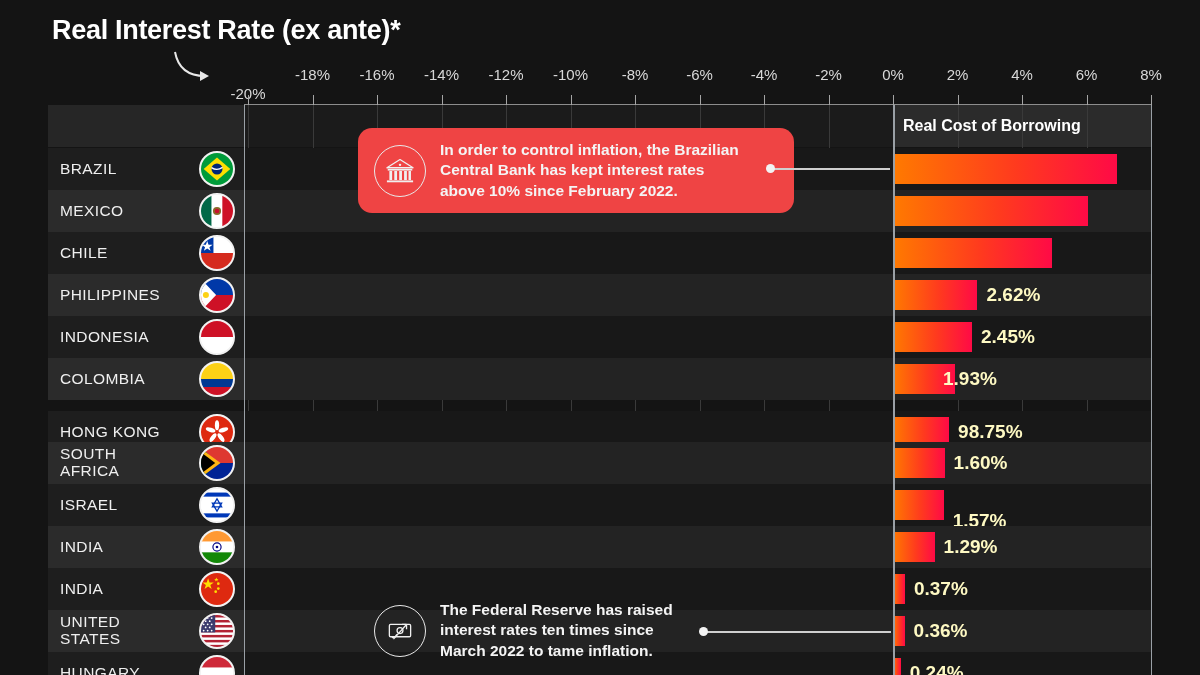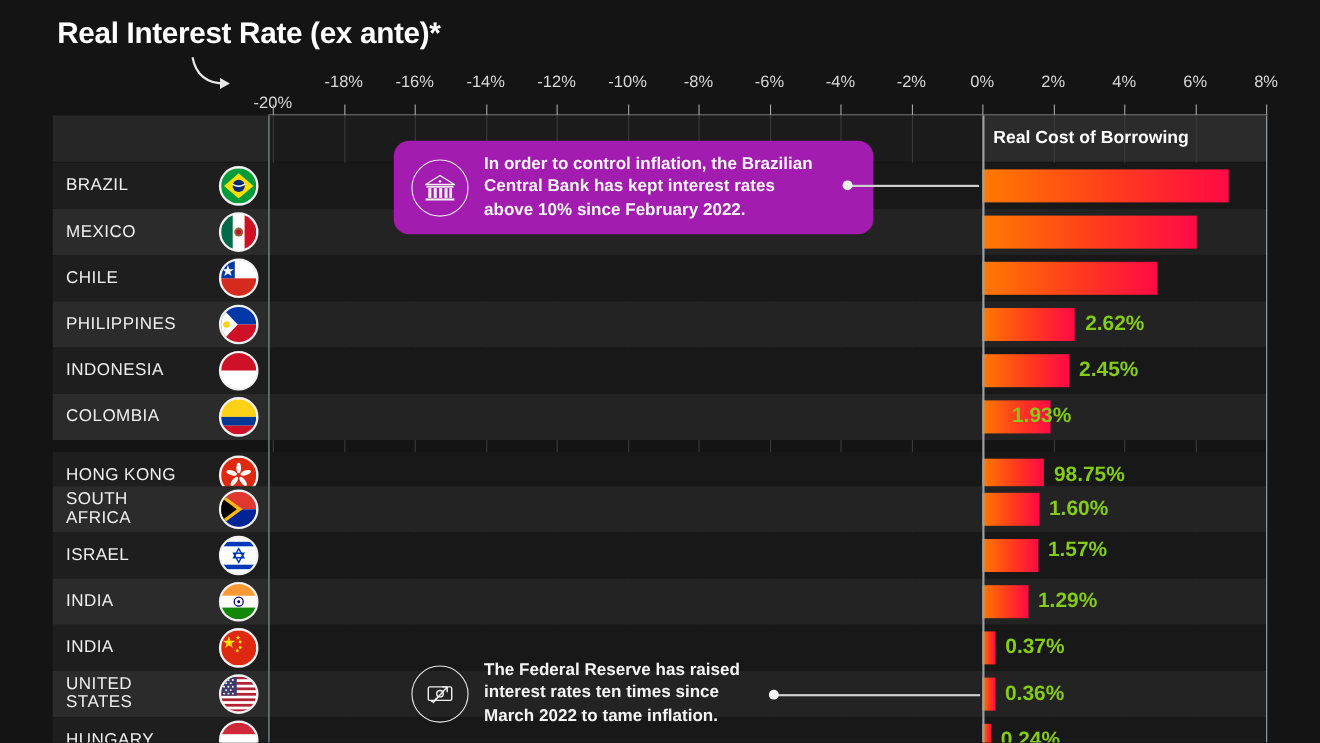--- a/index.html
+++ b/index.html
@@ -89,28 +89,28 @@
     overflow:hidden; z-index:5; border:2px solid #f2f2f2; background:#fff;
   }
   .flag svg{ display:block; width:100%; height:100%; }
 
   .bar{
     position:absolute; height:30px; z-index:5;
     background:linear-gradient(90deg,#ff7a00 0%,#ff3a1e 55%,#ff0a46 100%);
   }
   .bar-value{
     position:absolute; height:30px; line-height:30px;
-    font-size:19px; font-weight:bold; color:#84cc16; z-index:8; white-space:nowrap;
+    font-size:19px; font-weight:bold; color:#fef9c3; z-index:8; white-space:nowrap;
   }
   .bar-value.inside{ color:#ffffff;margin-top:44px; }
 
   
   .callout{
     position:absolute; z-index:9;
-    background:#a21caf; border-radius:14px;
+    background:#ef4444; border-radius:14px;
     display:flex; align-items:center; gap:14px;
     padding:12px 18px 12px 16px;
   }
   .callout.flat{ background:transparent; }
   .callout .ico{
     width:52px; height:52px; flex:0 0 52px; border-radius:50%;
     border:1.5px solid #e9e9e9; display:flex; align-items:center; justify-content:center;
   }
   .callout .ctext{
     font-size:15.5px; font-weight:bold; line-height:1.32; color:#f4f4f4;
@@ -266,21 +266,21 @@
         <span>COLOMBIA</span>
       </div>
       <div class="flag" style="top: 3px;">
         <svg viewBox="0 0 36 36" preserveAspectRatio="xMidYMid slice">
           <rect width="36" height="18" fill="#fcd116"></rect>
           <rect y="18" width="36" height="9" fill="#003893"></rect>
           <rect y="27" width="36" height="9" fill="#ce1126"></rect>
         </svg>
       </div>
       <div class="bar" style="left: 893px; width: 62.2425px; top: 6px;"></div>
-      <div class="bar-value" style="top: 6px; left: 920px; text-align: center;">1.93%</div>
+      <div class="bar-value" style="top: 6px; left: 943px; text-align: center;">1.93%</div>
     </div>
     <div class="row odd" style="top: 306px; height: 42px; padding-left: 16px;">
       <div class="rowbg-left"></div>
       <div class="rowbg-mid"></div>
       <div class="country-name">
         <span>HONG KONG</span>
       </div>
       <div class="flag" style="top: 3px;">
         <svg viewBox="0 0 36 36" preserveAspectRatio="xMidYMid slice">
           <rect width="36" height="36" fill="#de2910"></rect>
@@ -325,21 +325,21 @@
       <div class="flag" style="top: 3px;">
         <svg viewBox="0 0 36 36" preserveAspectRatio="xMidYMid slice">
           <rect width="36" height="36" fill="#fff"></rect>
           <rect y="4" width="36" height="4.6" fill="#0038b8"></rect>
           <rect y="27.4" width="36" height="4.6" fill="#0038b8"></rect>
           <polygon points="18,11 23.2,20.2 12.8,20.2" fill="none" stroke="#0038b8" stroke-width="1.5"></polygon>
           <polygon points="18,25 23.2,15.8 12.8,15.8" fill="none" stroke="#0038b8" stroke-width="1.5"></polygon>
         </svg>
       </div>
       <div class="bar" style="left: 893px; width: 50.6325px; top: 6px;"></div>
-      <div class="bar-value" style="top: 1px; left: 952.633px;">1.57%</div>
+      <div class="bar-value" style="top: 22px; left: 952.633px;">1.57%</div>
     </div>
     <div class="row even" style="top: 421px; height: 42px;">
       <div class="rowbg-left"></div>
       <div class="rowbg-mid"></div>
       <div class="country-name">
         <span>INDIA</span>
       </div>
       <div class="flag" style="top: 3px;">
         <svg viewBox="0 0 36 36" preserveAspectRatio="xMidYMid slice">
           <rect width="36" height="12" fill="#ff9933"></rect>

